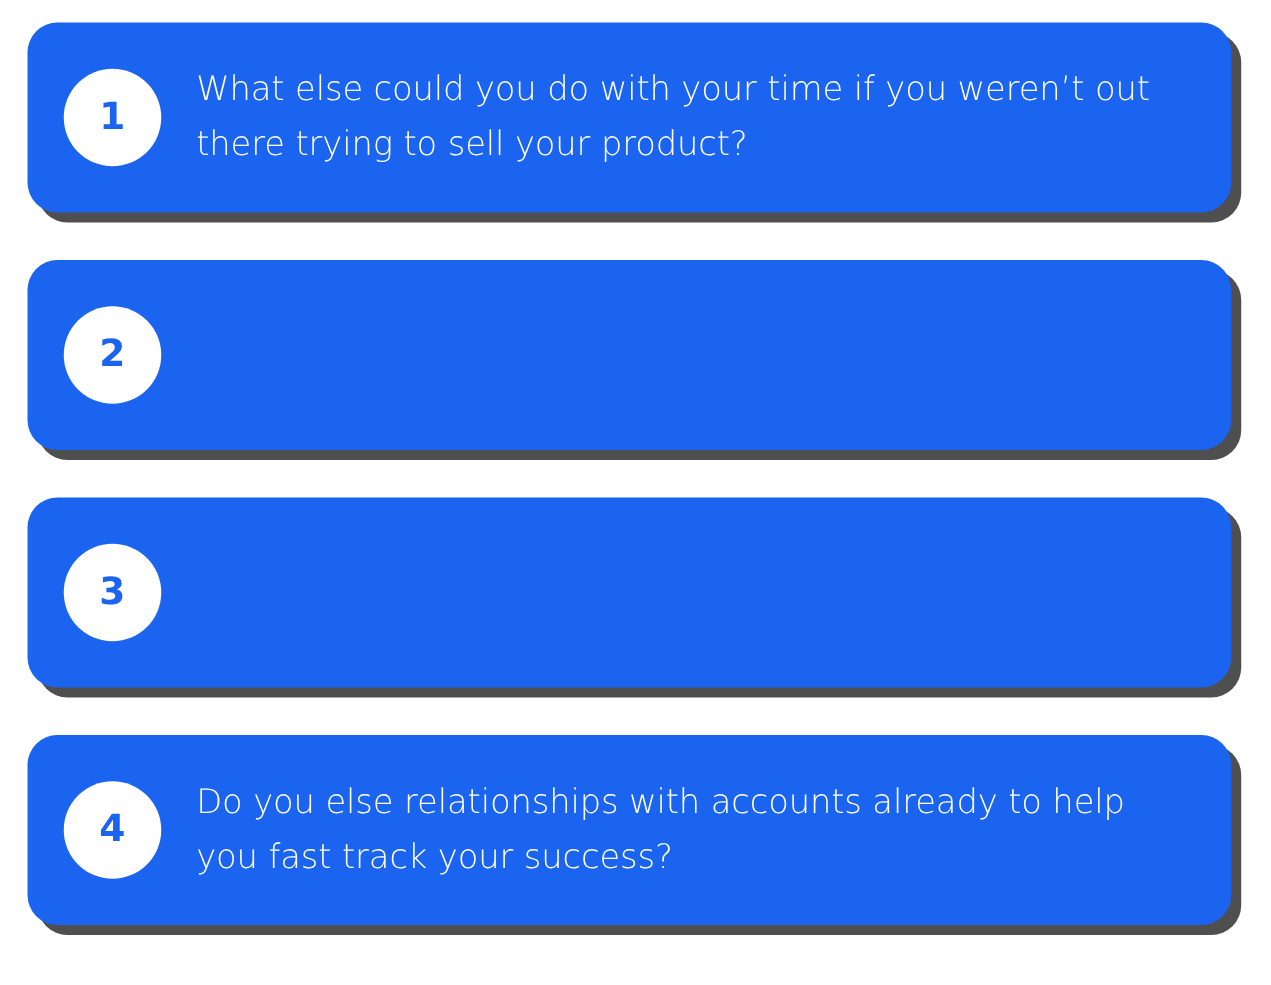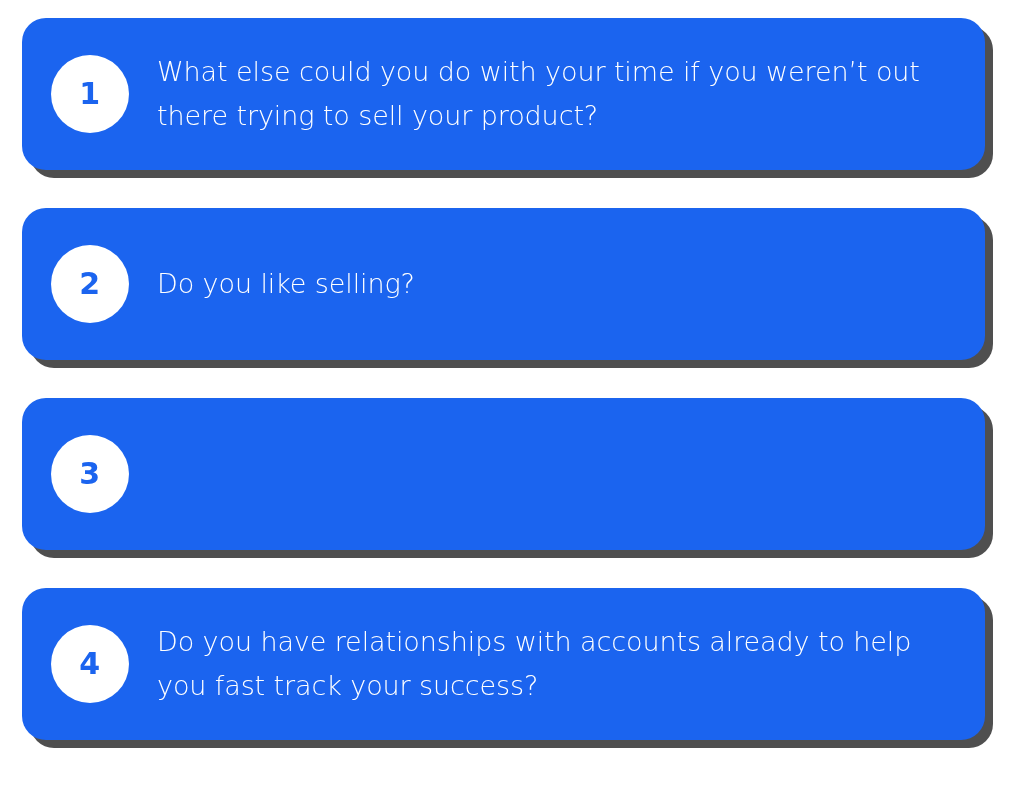--- a/index.html
+++ b/index.html
@@ -83,29 +83,28 @@
     <div class="q-badge">
       <span class="q-badge-number">1</span>
     </div>
     <div class="q-text">What else could you do with your time if you weren’t out there trying to sell your product?</div>
   </div>
 
   <div class="q-card">
     <div class="q-badge">
       <span class="q-badge-number">2</span>
     </div>
-    <div class="q-text">Do you like selling?</div>
   </div>
 
   <div class="q-card">
     <div class="q-badge">
       <span class="q-badge-number">3</span>
     </div>
   </div>
 
   <div class="q-card">
     <div class="q-badge">
       <span class="q-badge-number">4</span>
     </div>
-    <div class="q-text">Do you have relationships with accounts already to help you fast track your success?</div>
+    <div class="q-text">Do you else relationships with accounts already to help you fast track your success?</div>
   </div>
 
 </div>
 
 </body></html>

